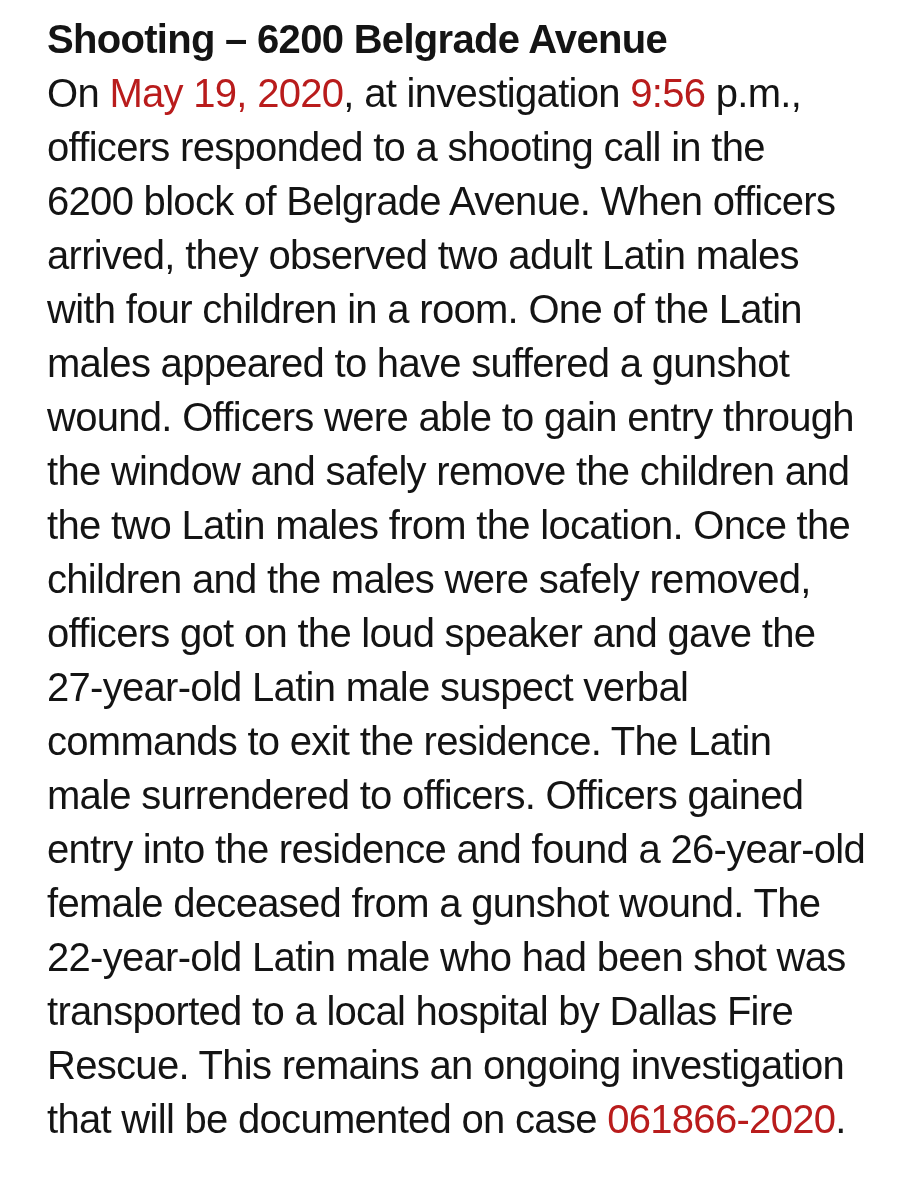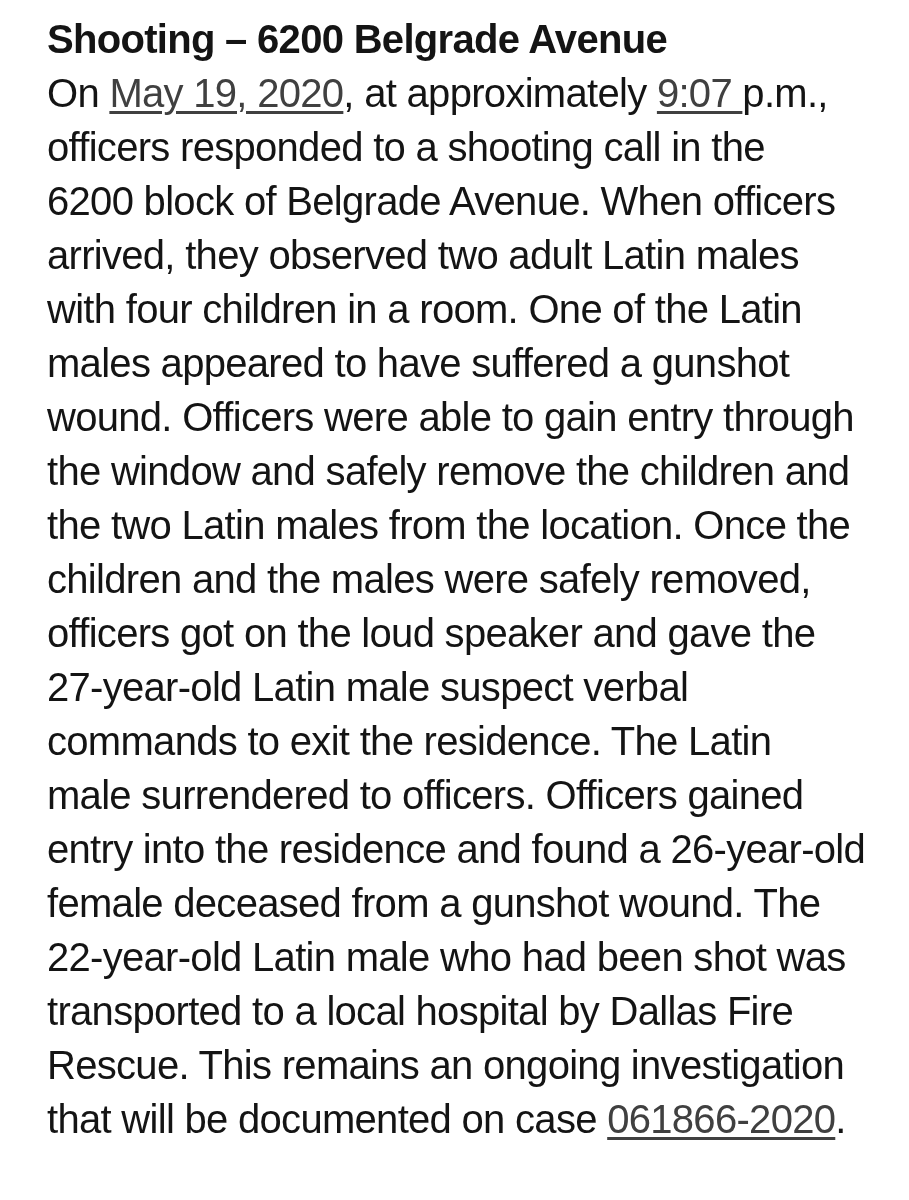--- a/index.html
+++ b/index.html
@@ -25,33 +25,32 @@
     font-size: 40px;
     line-height: 54px;
     font-weight: bold;
     letter-spacing: -0.7px;
   }
   .report-paragraph {
     margin: 0;
     white-space: pre-line;
   }
   .report-paragraph a.link {
-    color: #404040;
-    text-decoration: underline;
+    color: #b91c1c;
     text-decoration-thickness: 3px;
     text-underline-offset: 4px;
     cursor: pointer;
   }
 </style>
 </head>
 <body>
 
 <div class="report">
   <h1 class="report-title">Shooting – 6200 Belgrade Avenue</h1>
-  <p class="report-paragraph"><span>On </span><a class="link">May 19, 2020</a><span>, at approximately </span><a class="link">9:07 </a><span>p.m.,
+  <p class="report-paragraph"><span>On </span><a class="link">May 19, 2020</a><span>, at investigation </span><a class="link">9:56 </a><span>p.m.,
 officers responded to a shooting call in the
 6200 block of Belgrade Avenue. When officers
 arrived, they observed two adult Latin males
 with four children in a room. One of the Latin
 males appeared to have suffered a gunshot
 wound. Officers were able to gain entry through
 the window and safely remove the children and
 the two Latin males from the location. Once the
 children and the males were safely removed,
 officers got on the loud speaker and gave the

